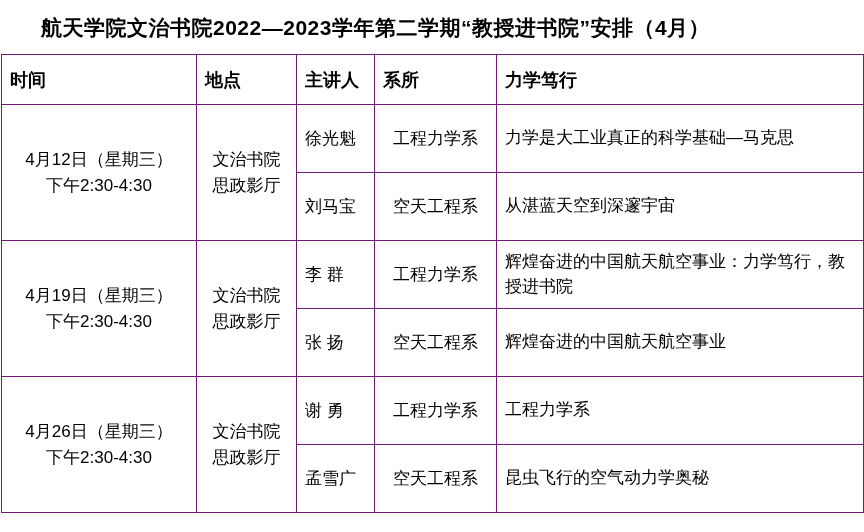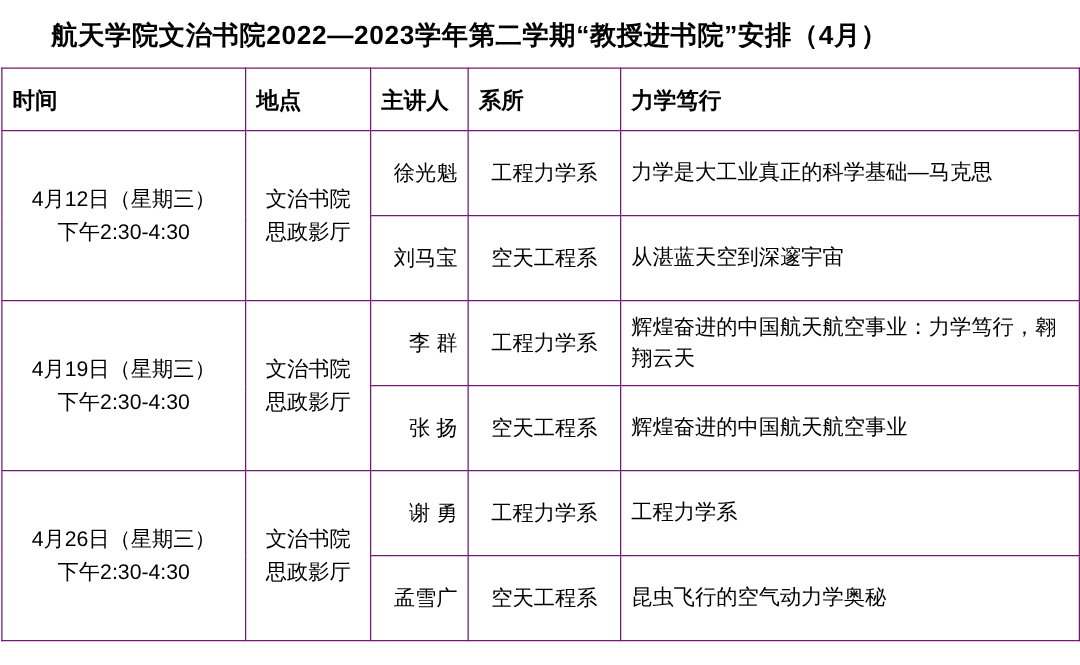--- a/index.html
+++ b/index.html
@@ -54,21 +54,21 @@
   .col-speaker{ width: 78px; }
   .col-dept   { width: 122px; }
   .col-topic  { width: 367px; }
 
   td.time-cell, td.place-cell {
     text-align: center;
     line-height: 1.5;
     margin-top: 17px;
   }
   td.speaker-cell {
-    text-align: right;
+    text-align: left;
     white-space: nowrap;
   }
   td.dept-cell {
     text-align: center;
     padding-left: 10px;
     white-space: nowrap;
   }
   td.topic-cell {
     text-align: left;
     padding-left: 10px;
@@ -137,21 +137,21 @@
         <td class="time-cell" rowspan="2">
           <div>4月19日（星期三）</div>
           <div>下午2:30-4:30</div>
         </td>
         <td class="place-cell" rowspan="2">
           <div>文治书院</div>
           <div>思政影厅</div>
         </td>
         <td class="speaker-cell">李 群</td>
         <td class="dept-cell">工程力学系</td>
-        <td class="topic-cell">辉煌奋进的中国航天航空事业：力学笃行，翱翔云天</td>
+        <td class="topic-cell">辉煌奋进的中国航天航空事业：力学笃行，教授进书院</td>
       </tr>
       <tr class="data-row">
         <td class="speaker-cell">张 扬</td>
         <td class="dept-cell">空天工程系</td>
         <td class="topic-cell">辉煌奋进的中国航天航空事业</td>
       </tr>
 
       <tr class="data-row">
         <td class="time-cell" rowspan="2">
           <div>4月26日（星期三）</div>

